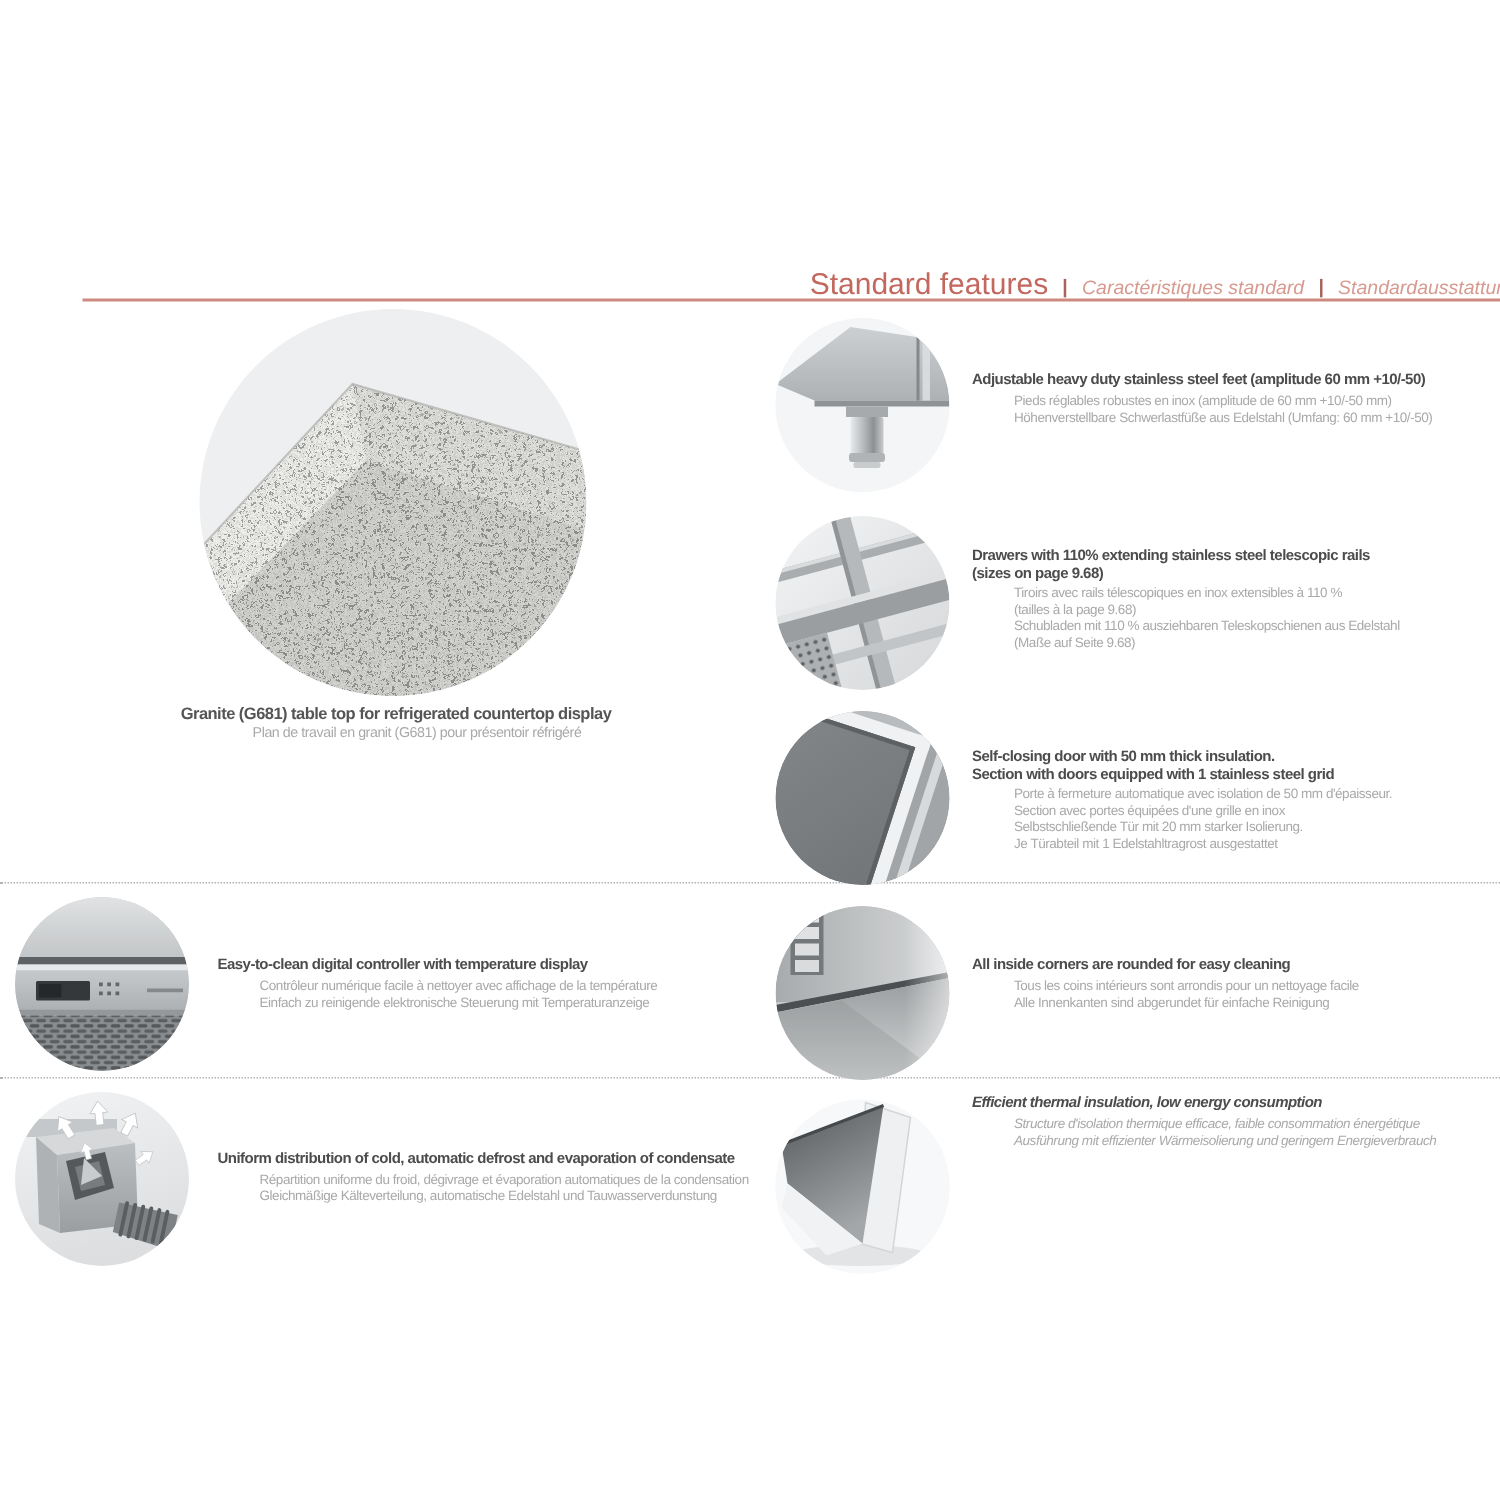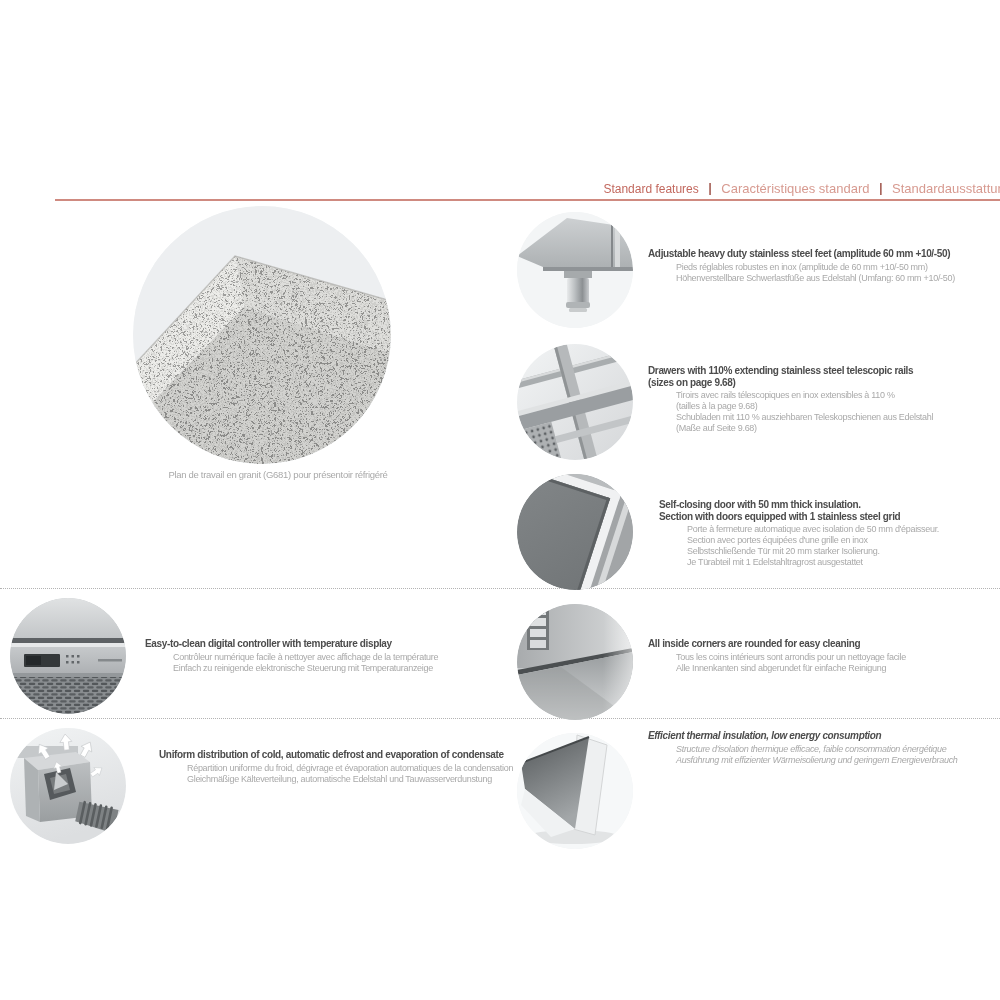--- a/index.html
+++ b/index.html
@@ -2,44 +2,44 @@
 <html><head>
 <meta charset="utf-8">
 <style>
   * { margin:0; padding:0; box-sizing:border-box; }
   html,body { background:#fff; }
   body { font-family:"Liberation Sans", sans-serif; }
   .page { position:relative; width:1000px; height:1000px; background:#fff; overflow:hidden; }
 
   
   .header-text { position:absolute; top:179px; right:-12px; white-space:nowrap; }
-  .h-en  { font-size:12px; color:#c2685e; letter-spacing:0; }
+  .h-en  { font-size:20px; color:#c2685e; letter-spacing:0; }
   .h-sep { font-size:13px; color:#a8655c; font-weight:bold; margin:0 5px; position:relative; top:-1px; }
-  .h-fr, .h-de { font-size:13px; color:#d79a90; }
+  .h-fr, .h-de { font-size:13px; color:#d79a90;font-style:italic; }
   .rule  { position:absolute; left:55px; right:0; top:199px; height:2px; background:#cf8a80; }
 
   
   .dots { position:absolute; left:0; right:0; height:0; border-top:1px dotted #b3b3b3; }
   .d1 { top:588px; } .d2 { top:718px; }
 
   
   .circle { position:absolute; border-radius:50%; overflow:hidden; background:#f2f4f5; }
   .big   { left:133px; top:206px; width:258px; height:258px; }
   .small { width:116px; height:116px; }
   .rc { left:517px; }
   .lc { left:10px; }
   .rc1{ top:212px; } .rc2{ top:344px; } .rc3{ top:474px; } .rc4{ top:604px; } .rc5{ top:733px; }
   .lc1{ top:598px; } .lc2{ top:728px; }
 
   
   .feat-text { position:absolute; }
   .rt { left:648px; }
   .lt { left:145px; }
-  .rt1{ top:248px; } .rt2{ top:365px; } .rt3{ top:499px;margin-left:11px; } .rt4{ top:638px; } .rt5{ top:730px;font-style:italic; }
-  .lt1{ top:638px; } .lt2{ top:749px;margin-left:14px; }
+  .rt1{ top:248px; } .rt2{ top:365px; } .rt3{ top:499px; } .rt4{ top:638px; } .rt5{ top:730px;font-style:italic; }
+  .lt1{ top:638px; } .lt2{ top:767px; }
   .title { font-weight:bold; font-size:10px; color:#4c4c4c; line-height:11.5px; letter-spacing:-0.35px; white-space:nowrap; display:block; }
   .sub   { font-size:9px; color:#a9a9a9; line-height:11px; letter-spacing:-0.3px; white-space:nowrap; display:block;padding-left:28px; }
   .gap   { height:2px; }
 
   
   .caption { position:absolute; left:69px; top:469px; width:390px; text-align:center; }
   .caption .title { font-size:11px; line-height:14px; white-space:nowrap; color:#555; }
   .caption .sub   { font-size:9.5px; line-height:11.5px; white-space:nowrap; }
 </style>
 </head>
@@ -84,20 +84,21 @@
           <polygon points="102,50 0,160 0,216 111,101" fill="#ecece9"></polygon>
           <polygon points="102,50 258,95 258,147 111,101" fill="#dededb"></polygon>
           <polygon points="111,101 0,216 0,258 258,258 258,147" fill="#d2d2cf"></polygon>
         </g>
         <polyline points="0,160 102,50 258,95" fill="none" stroke="#a9a9a6" stroke-width="1.4" opacity="0.65"></polyline>
       </g>
     </svg>
   </div>
 
   <div class="caption">
+    <span class="title">Granite (G681) table top for refrigerated countertop display</span>
     <span class="sub">Plan de travail en granit (G681) pour présentoir réfrigéré</span>
   </div>
 
   <div class="circle small rc rc1">
     <svg width="116" height="116" viewBox="0 0 116 116">
       <defs>
         <clipPath id="f-clip">
             <circle cx="58" cy="58" r="58"></circle>
           </clipPath>
         <linearGradient id="f-g1" x1="0" y1="0" x2="0" y2="1">

